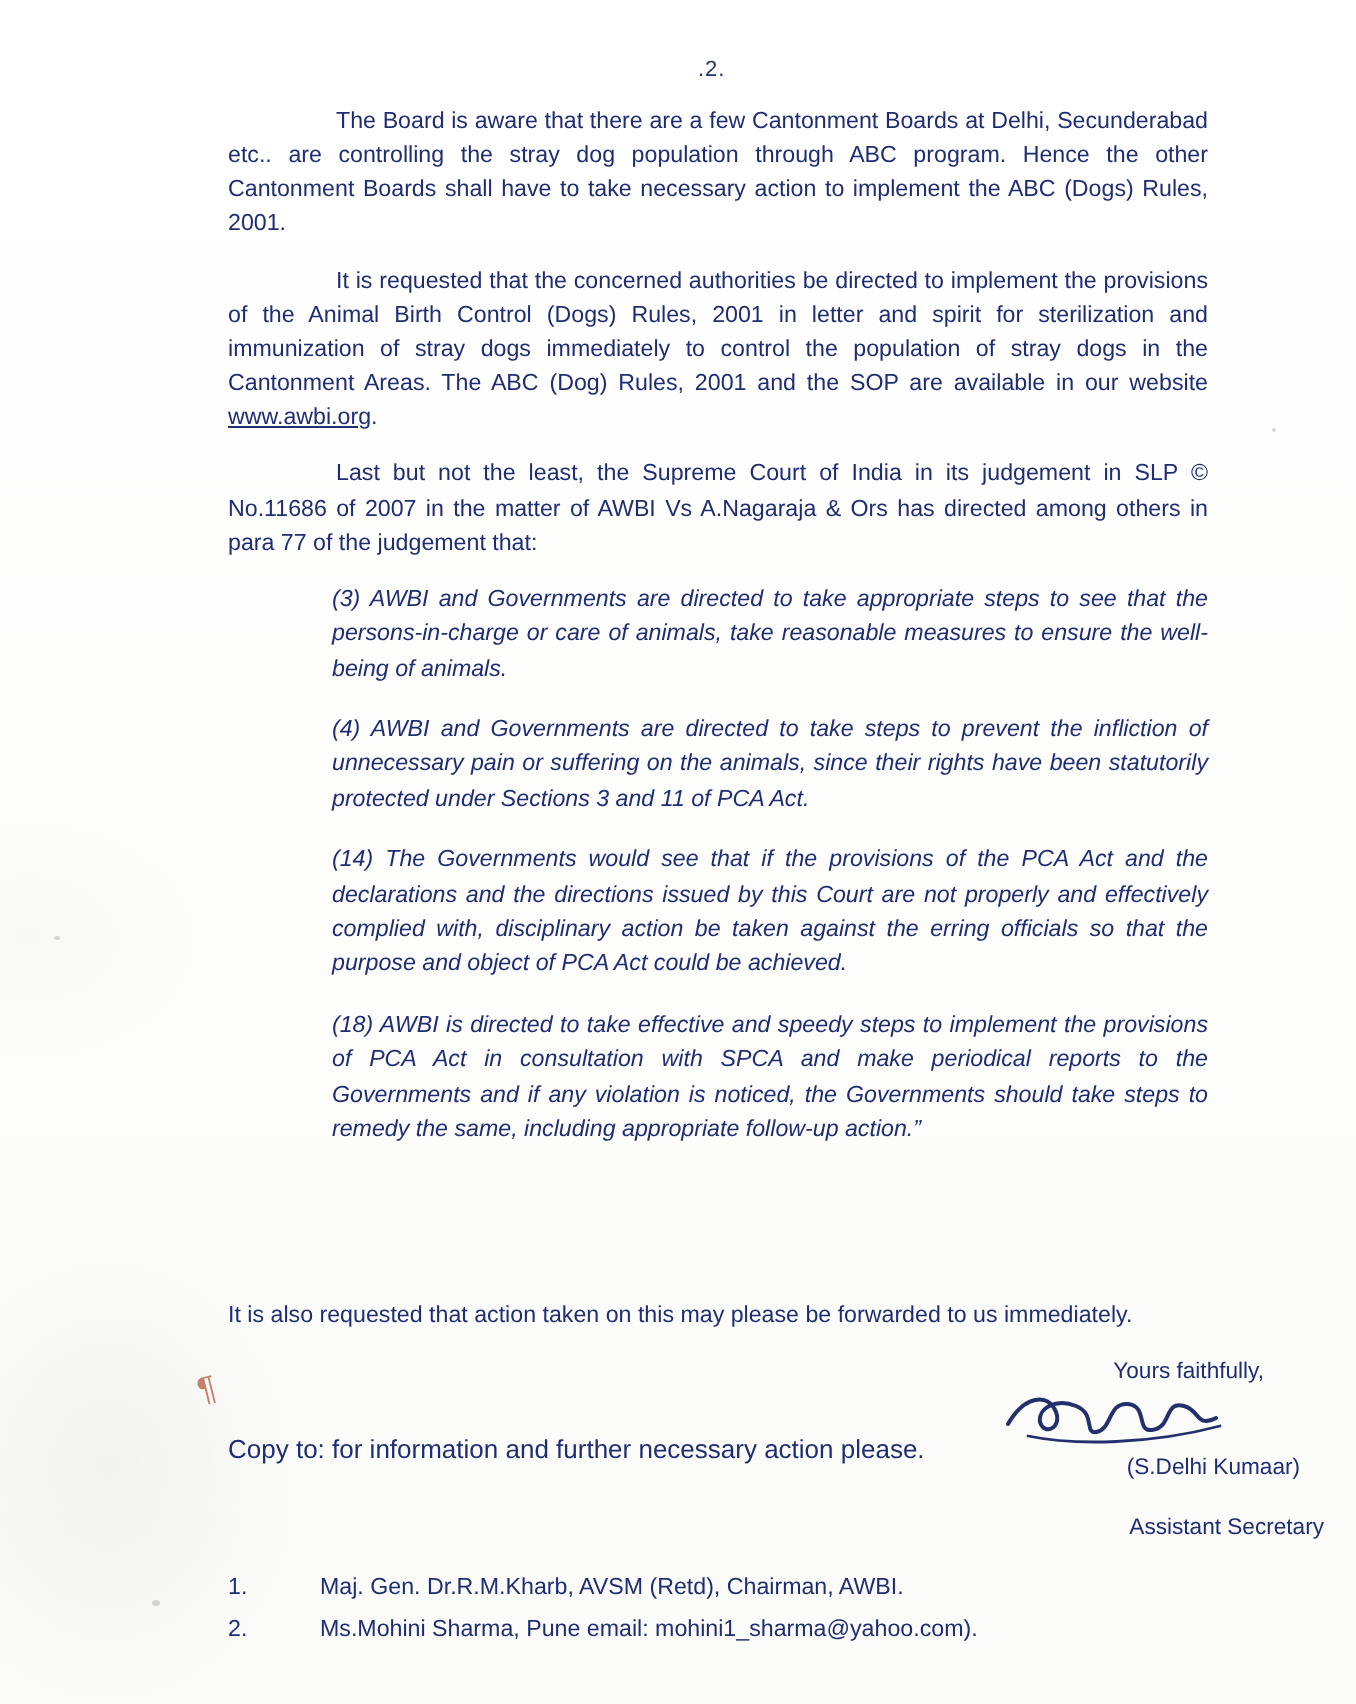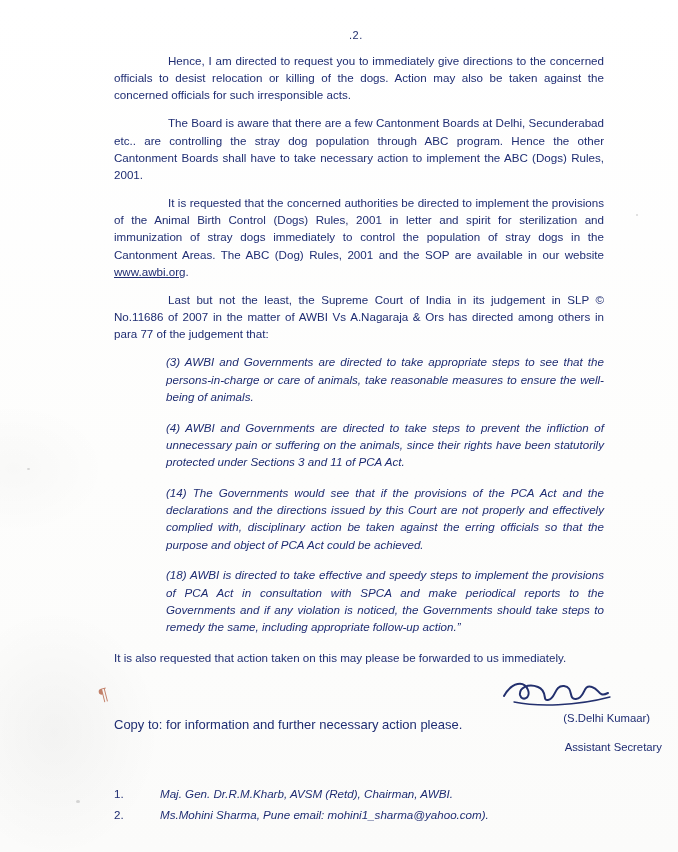--- a/index.html
+++ b/index.html
@@ -136,21 +136,20 @@
   .cc-row {
     display: flex;
     margin-bottom: 4px;
   }
   .cc-num {
     width: 46px;
     flex: 0 0 46px;
   }
   .cc-text {
     flex: 1;
-    font-style: italic;
   }
   .mark-left {
     position: absolute;
     left: 99px;
     top: 683px;
     color: #b05a3c;
     font-size: 17px;
     transform: rotate(-14deg);
     opacity: 0.75;
   }
@@ -173,41 +172,41 @@
   <div class="speck sp2"></div>
   <div class="speck sp3"></div>
 
   <div class="doc">
 
     <div class="page-number">.2.</div>
 
     <div class="body-text">
 
 
-      <p class="para indent">Hence, I am directed to request you to immediately give directions to the concerned officials to desist relocation or killing of the dogs. Action may also be taken against the concerned officials for such irresponsible acts.</p>
 
       <p class="para indent">The Board is aware that there are a few Cantonment Boards at Delhi, Secunderabad etc.. are controlling the stray dog population through ABC program. Hence the other Cantonment Boards shall have to take necessary action to implement the ABC (Dogs) Rules, 2001.</p>
 
       <p class="para indent"><span>It is requested that the concerned authorities be directed to implement the provisions of the Animal Birth Control (Dogs) Rules, 2001 in letter and spirit for sterilization and immunization of stray dogs immediately to control the population of stray dogs in the Cantonment Areas. The ABC (Dog) Rules, 2001 and the SOP are available in our website </span><span class="site-link">www.awbi.org</span><span>.</span></p>
 
       <p class="para indent">Last but not the least, the Supreme Court of India in its judgement in SLP © No.11686 of 2007 in the matter of AWBI Vs A.Nagaraja &amp; Ors has directed among others in para 77 of the judgement that:</p>
 
       <div class="quote-block">
         <p class="quote">(3) AWBI and Governments are directed to take appropriate steps to see that the persons-in-charge or care of animals, take reasonable measures to ensure the well-being of animals.</p>
         <p class="quote">(4) AWBI and Governments are directed to take steps to prevent the infliction of unnecessary pain or suffering on the animals, since their rights have been statutorily protected under Sections 3 and 11 of PCA Act.</p>
         <p class="quote">(14) The Governments would see that if the provisions of the PCA Act and the declarations and the directions issued by this Court are not properly and effectively complied with, disciplinary action be taken against the erring officials so that the purpose and object of PCA Act could be achieved.</p>
         <p class="quote">(18) AWBI is directed to take effective and speedy steps to implement the provisions of PCA Act in consultation with SPCA and make periodical reports to the Governments and if any violation is noticed, the Governments should take steps to remedy the same, including appropriate follow-up action.”</p>
       </div>
     </div>
 
     <div class="closing">It is also requested that action taken on this may please be forwarded to us immediately.</div>
 
     <div class="mark-left">¶</div>
 
     <div class="sign-wrap">
+      <div class="yours">Yours faithfully,</div>
       <div class="signature">
         <svg width="120" height="34" viewBox="0 0 120 34" fill="none" xmlns="http://www.w3.org/2000/svg">
           <path d="M6 20 C14 6, 26 4, 30 14 C33 22, 24 26, 22 19 C21 12, 30 7, 40 11 C50 15, 44 25, 50 24 C58 23, 56 9, 66 10 C76 11, 70 24, 78 23 C88 22, 84 8, 94 11 C102 13, 100 22, 110 17" stroke="#23306e" stroke-width="2" stroke-linecap="round" fill="none"></path>
           <path d="M16 26 C40 31, 78 30, 112 21" stroke="#23306e" stroke-width="1.4" stroke-linecap="round" fill="none"></path>
         </svg>
       </div>
       <div class="sign-name">(S.Delhi Kumaar)</div>
       <div class="sign-title">Assistant Secretary</div>
     </div>
 

